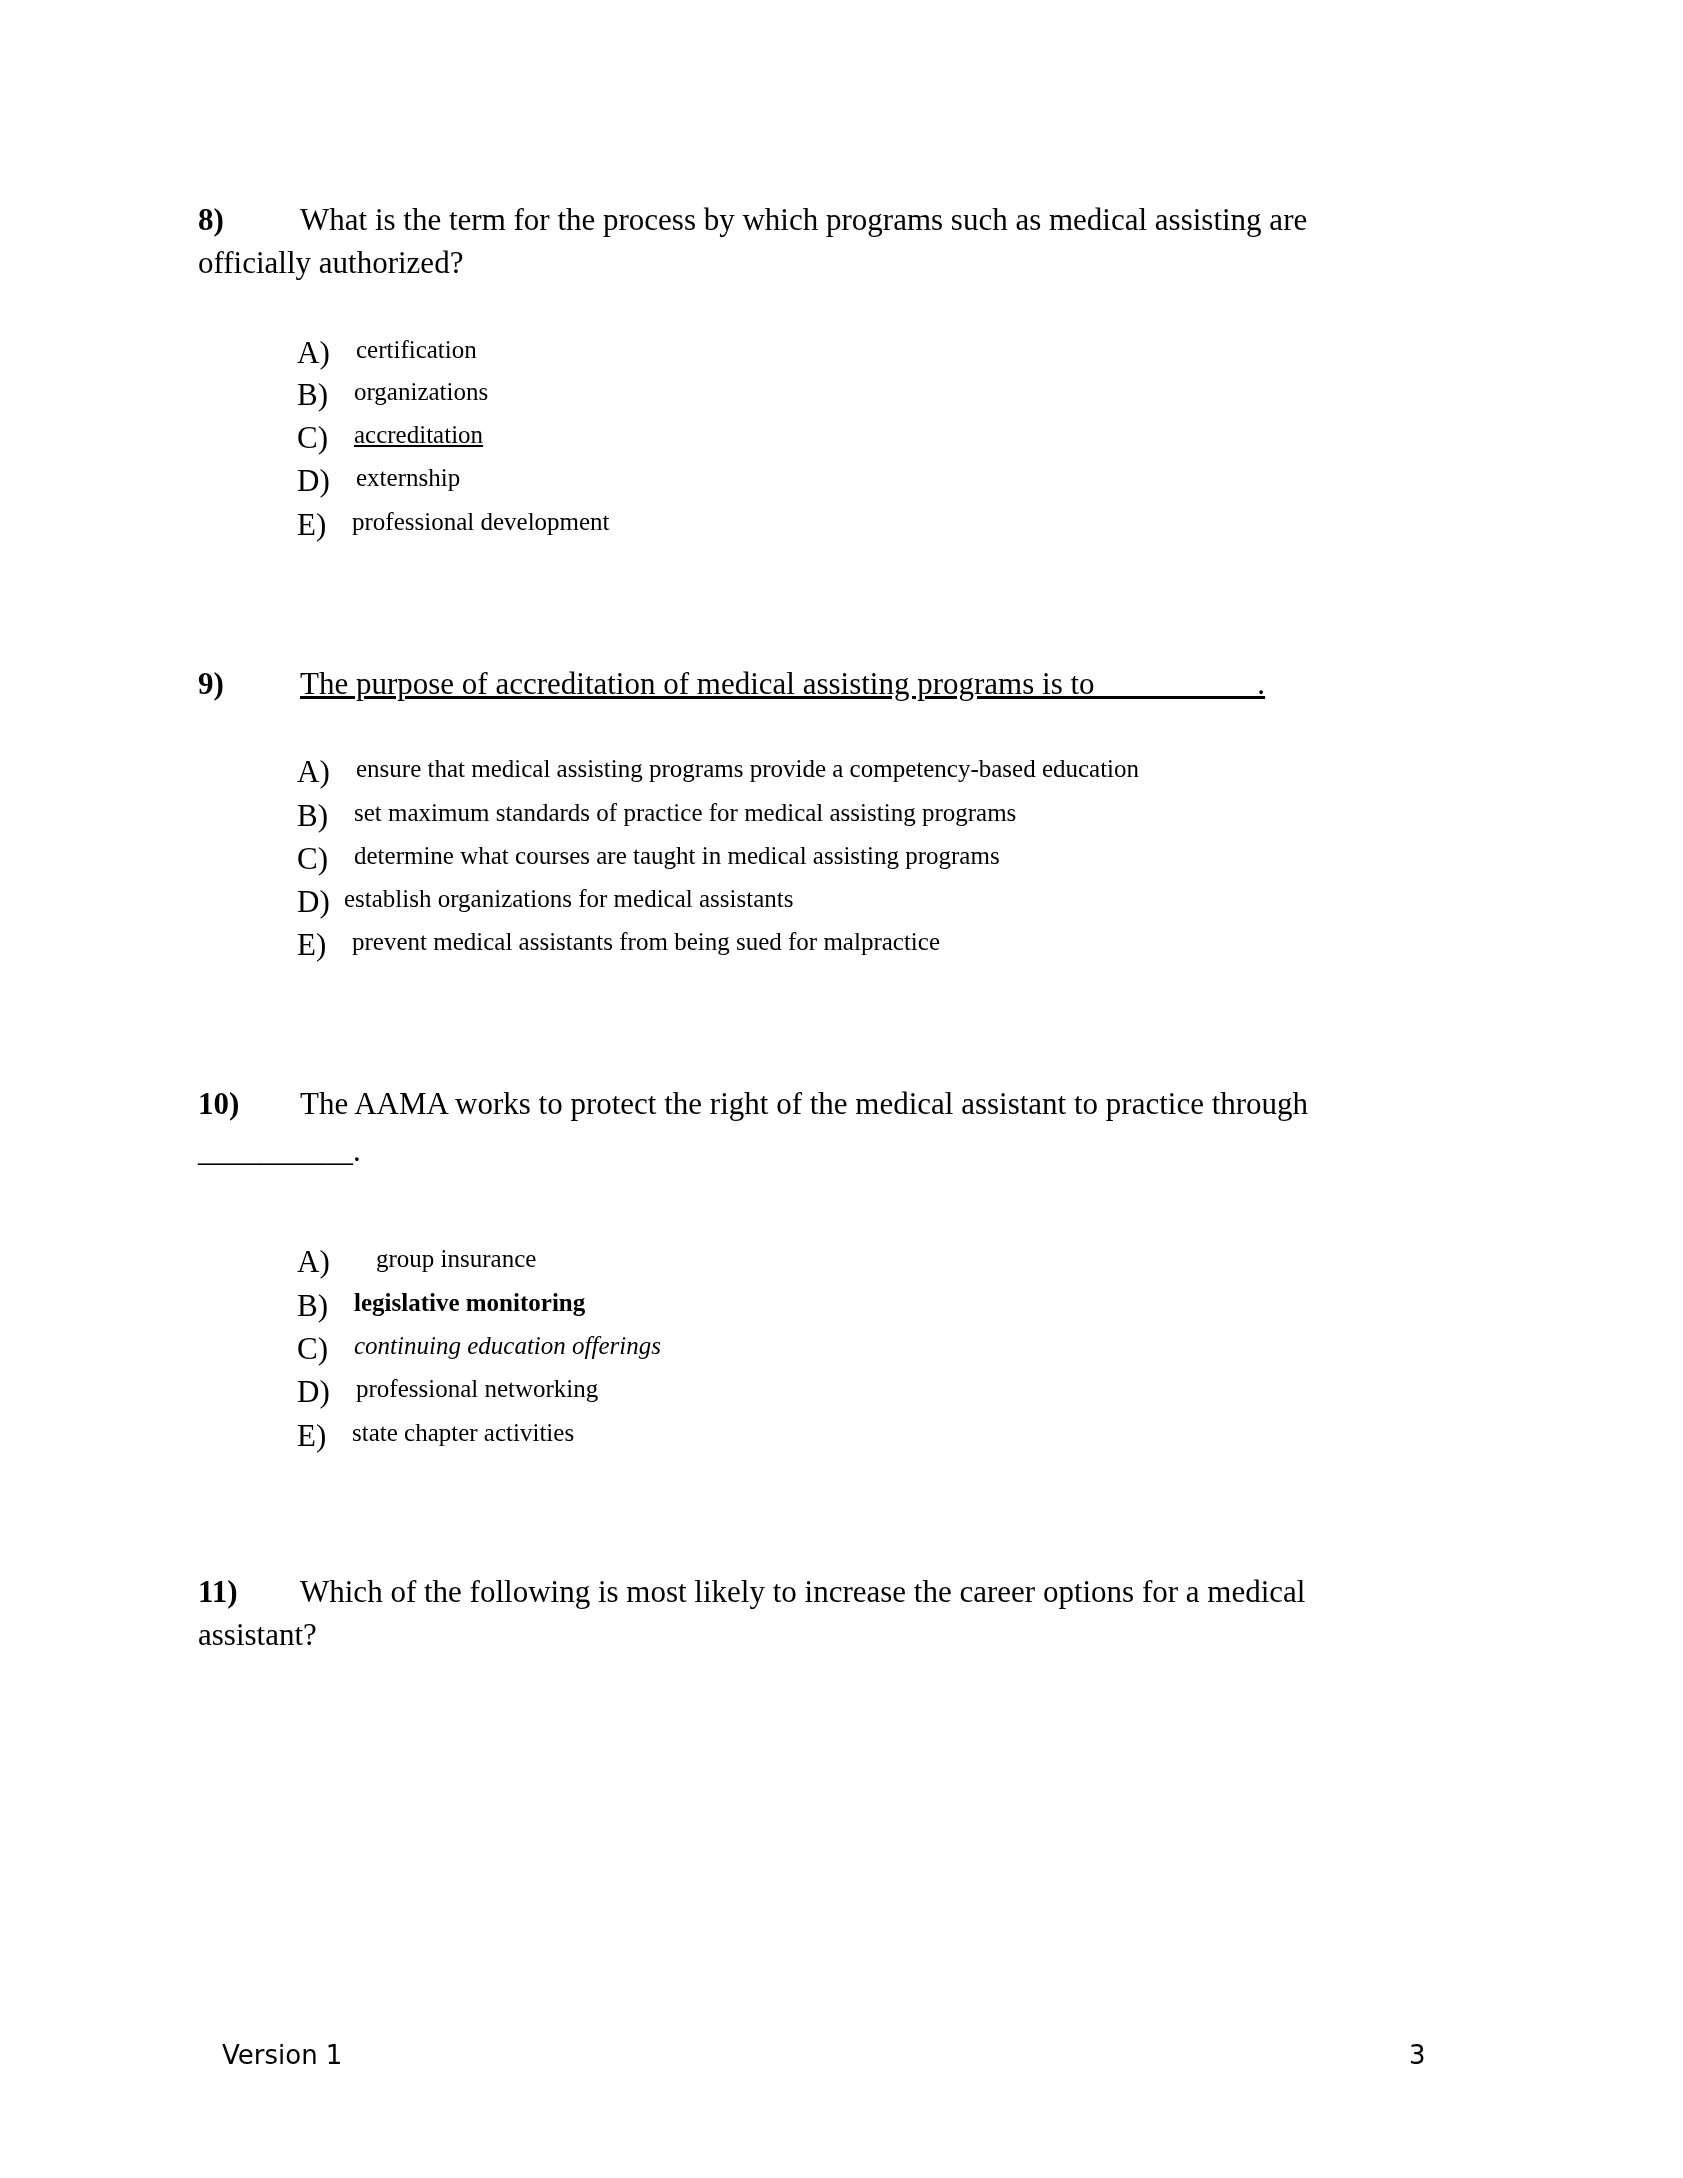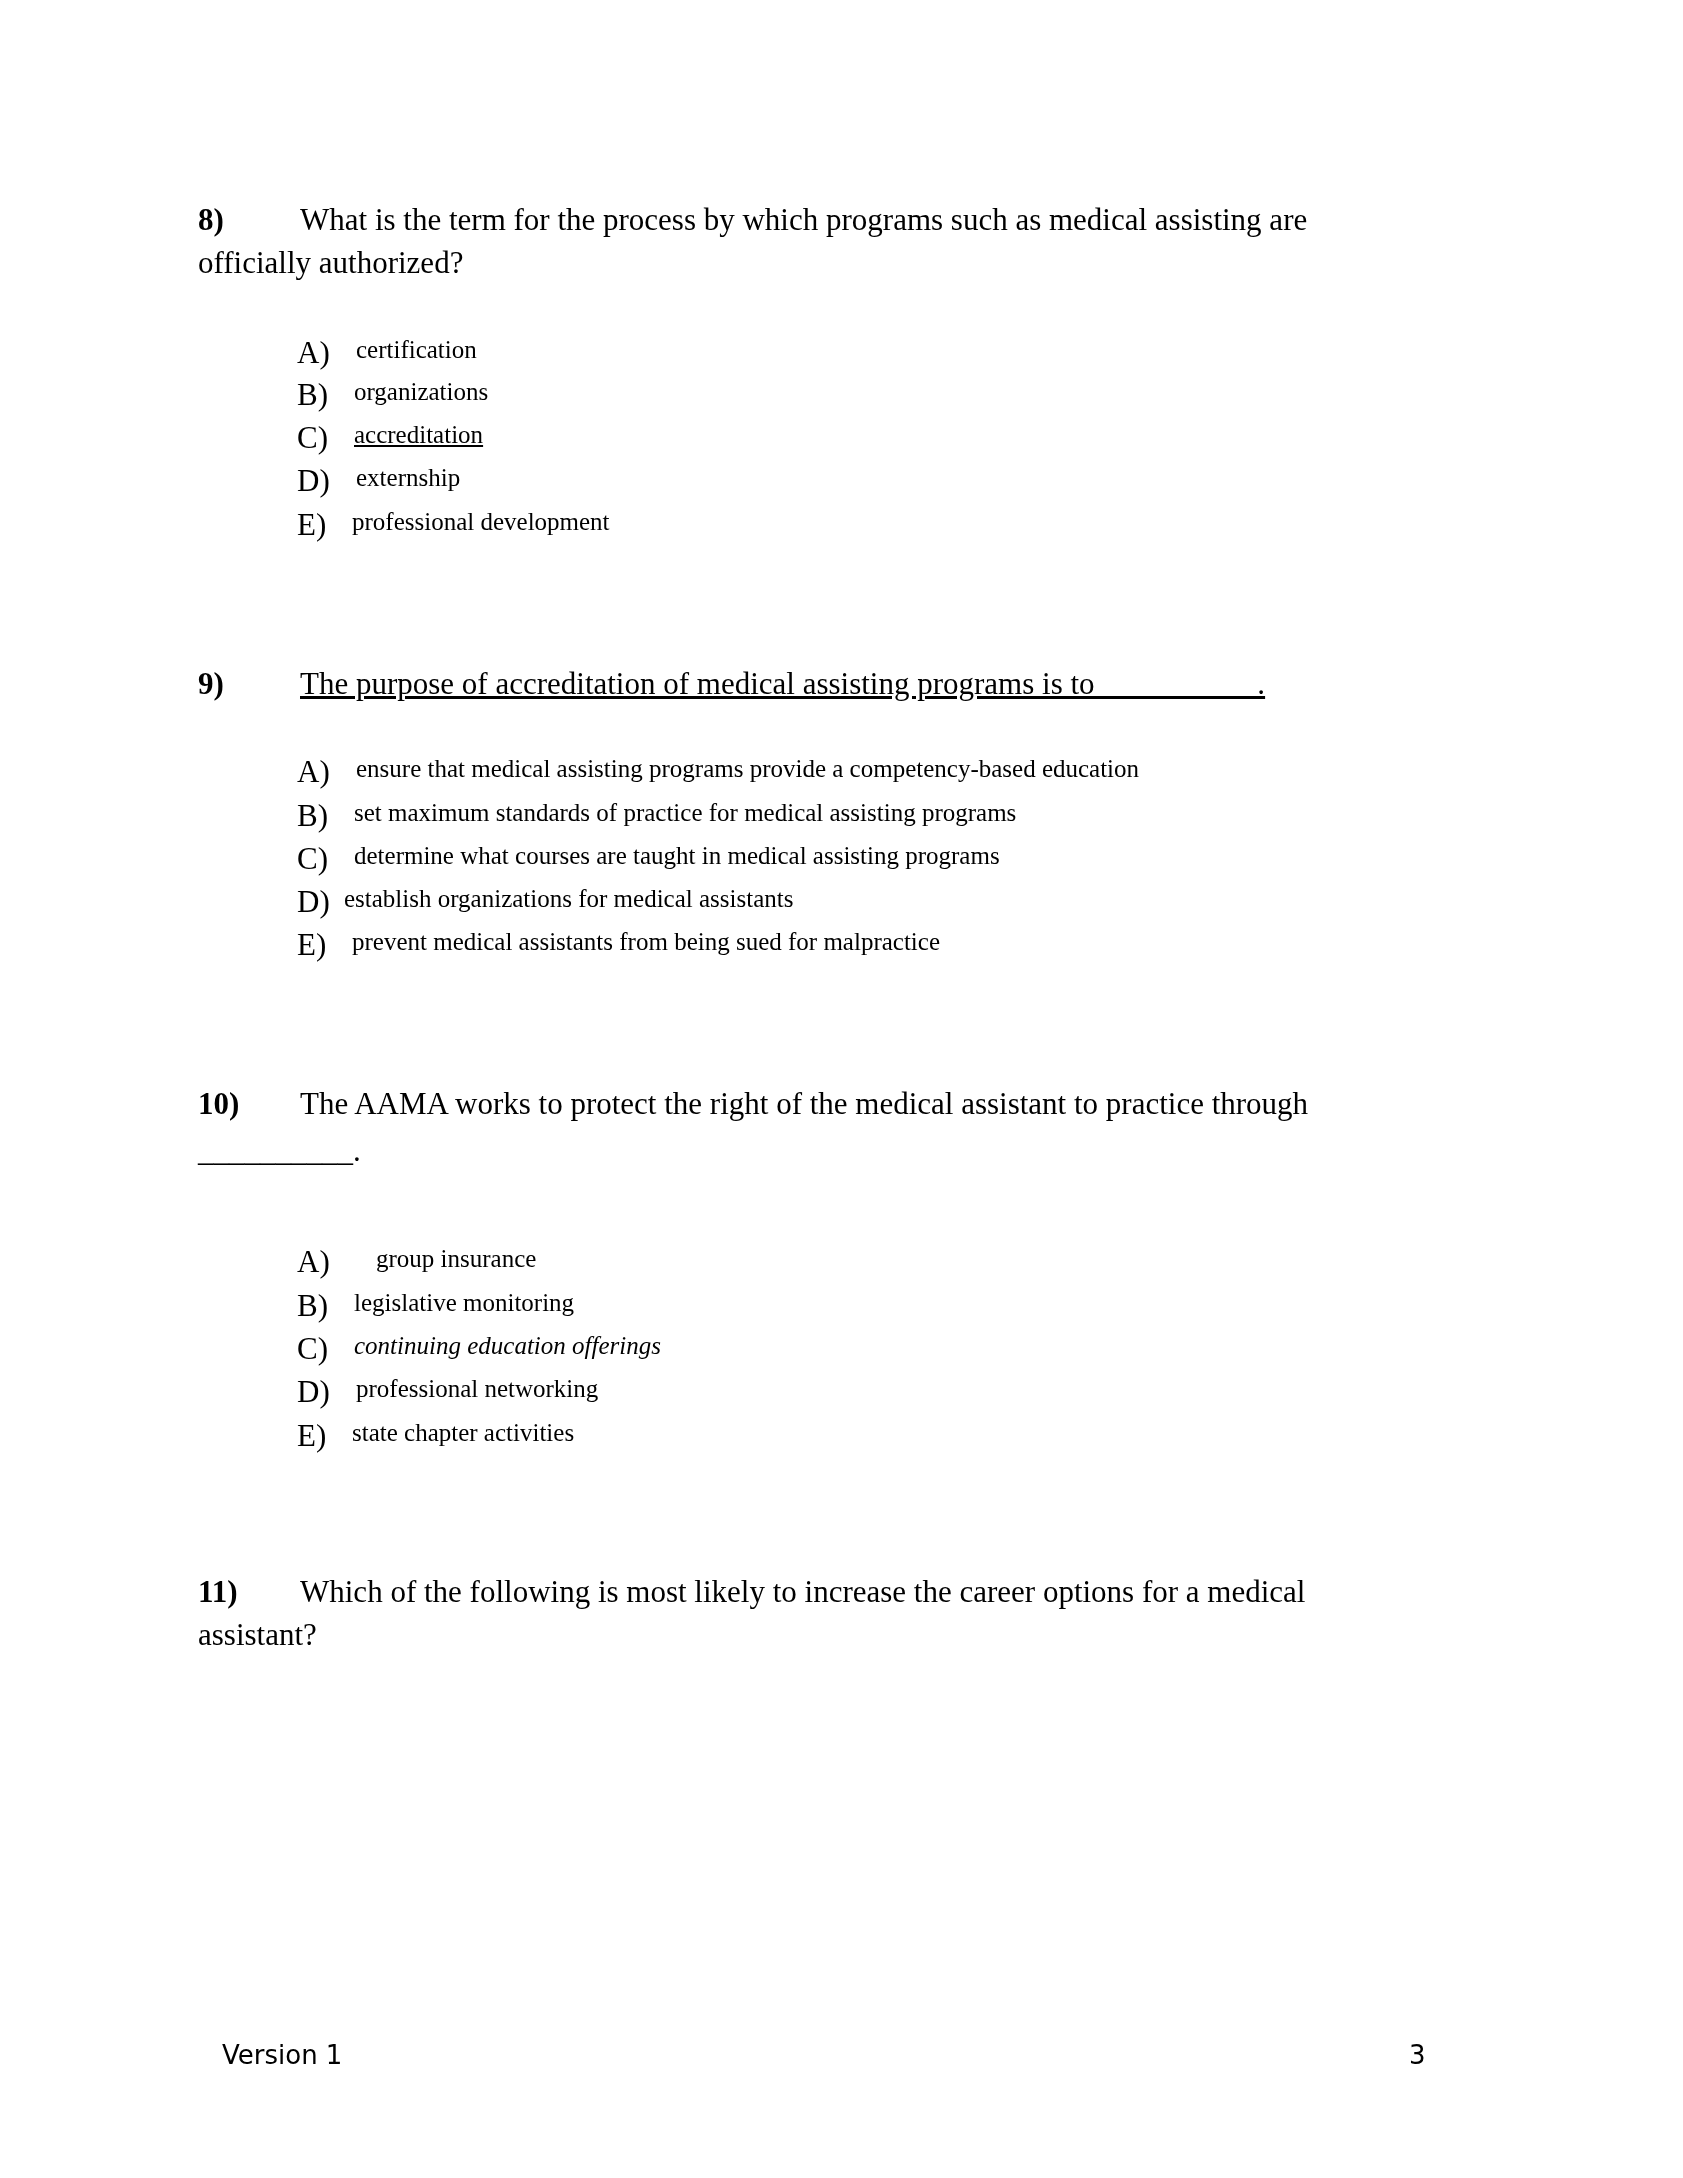--- a/index.html
+++ b/index.html
@@ -104,21 +104,21 @@
 
   <div>
     <span class="qnum" style="left:198px; top:1088px;">10)</span>
     <span class="line" style="left:300px; top:1088px;">The AAMA works to protect the right of the medical assistant to practice through</span>
     <span class="line" style="left:198px; top:1135px;">__________.</span>
 
     <span class="opt-letter" style="left:297px; top:1246px;">A)</span>
     <span class="opt-text" style="left:376px; top:1246px;">group insurance</span>
 
     <span class="opt-letter" style="left:297px; top:1290px;">B)</span>
-    <span class="opt-text" style="left:354px; top:1290px;">legislative monitoring</span>
+    <span class="opt-text" style="left:354px; top:1290px;font-weight:bold;">legislative monitoring</span>
 
     <span class="opt-letter" style="left:297px; top:1333px;">C)</span>
     <span class="opt-text" style="left:354px; top:1333px;font-style:italic;">continuing education offerings</span>
 
     <span class="opt-letter" style="left:297px; top:1376px;">D)</span>
     <span class="opt-text" style="left:356px; top:1376px;">professional networking</span>
 
     <span class="opt-letter" style="left:297px; top:1420px;">E)</span>
     <span class="opt-text" style="left:352px; top:1420px;">state chapter activities</span>
   </div>

